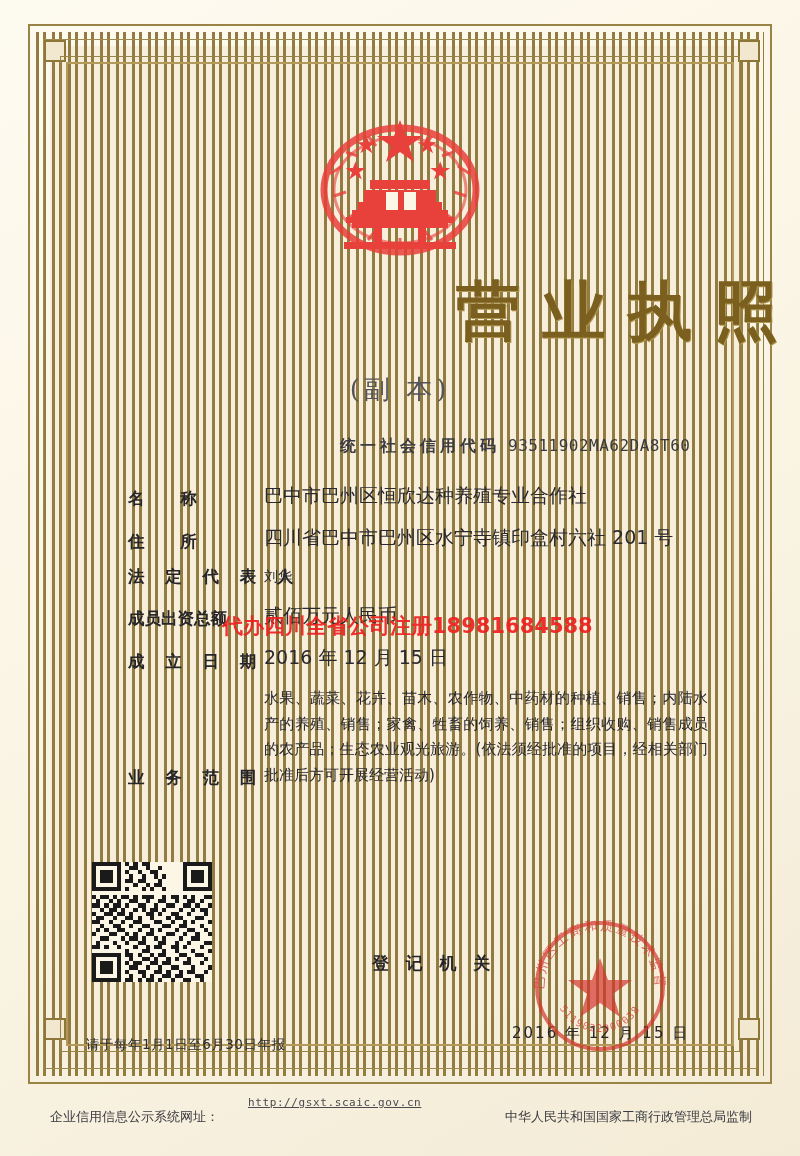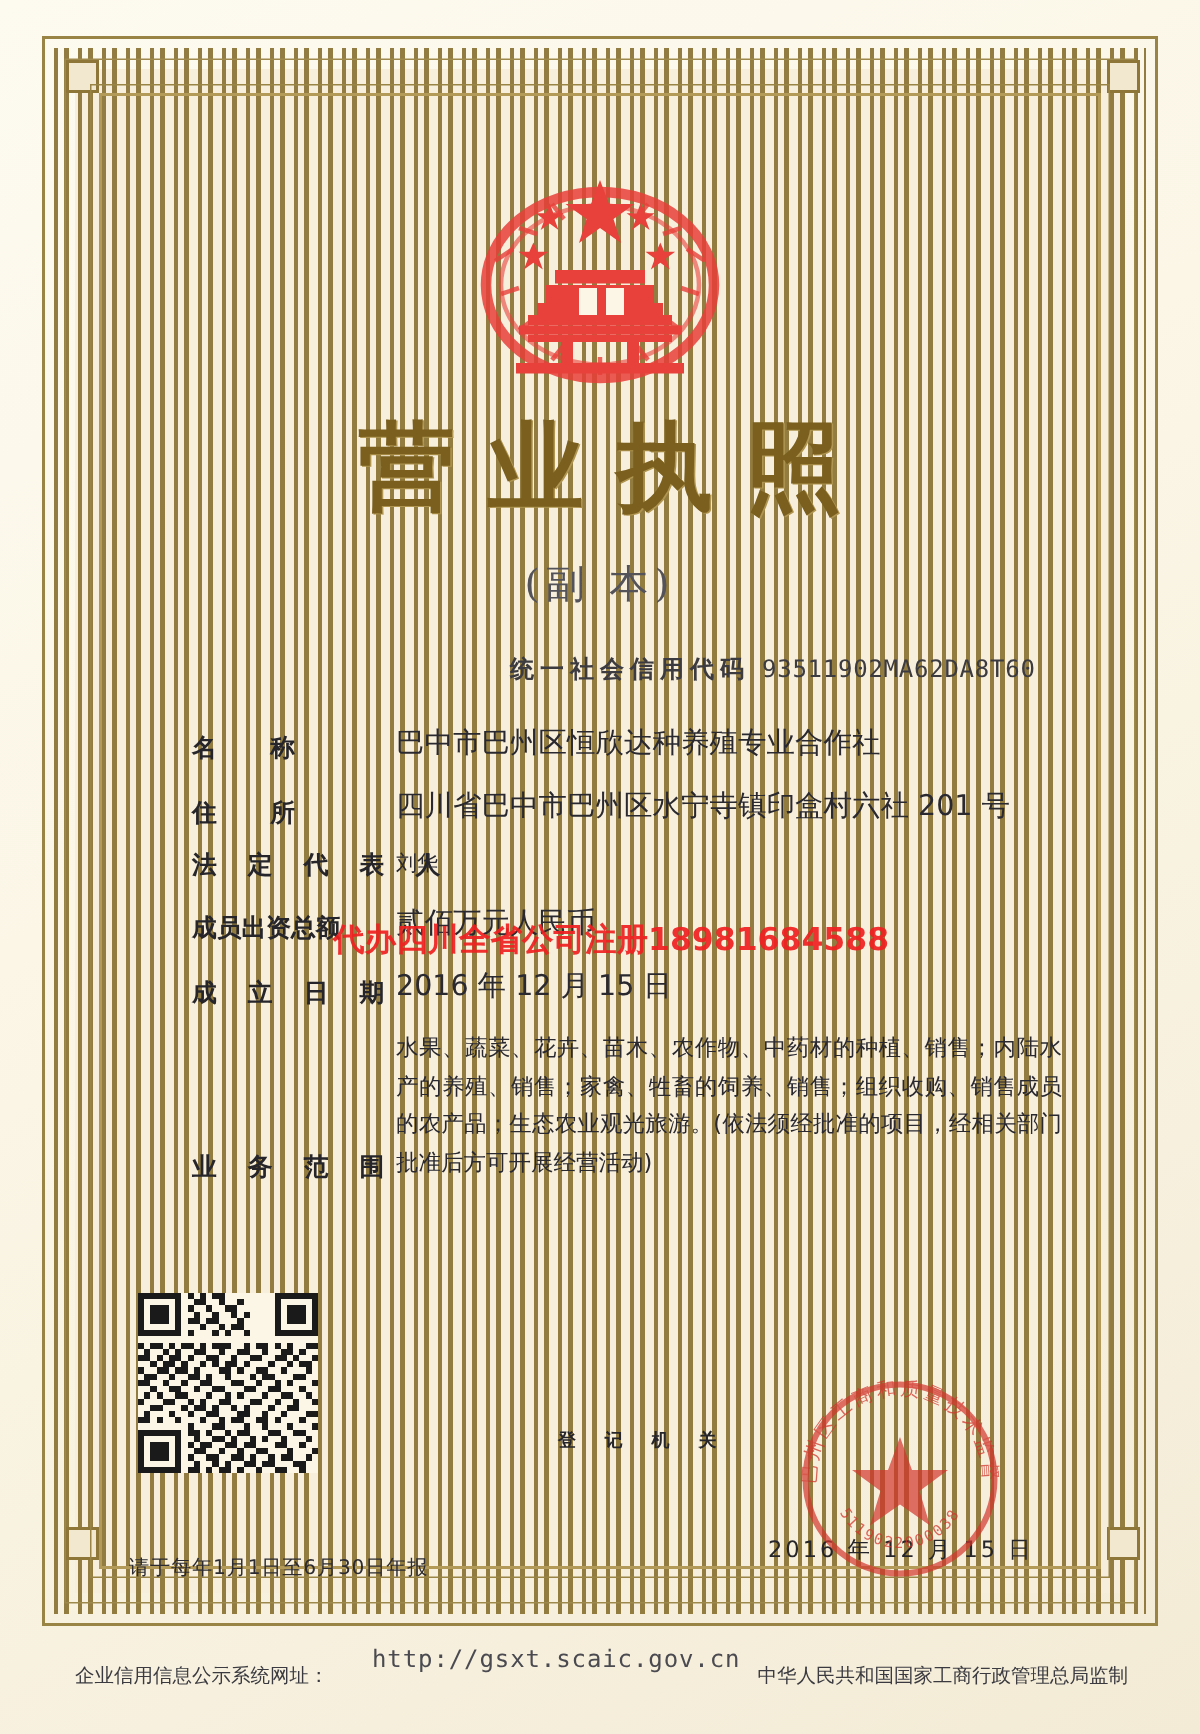--- a/index.html
+++ b/index.html
@@ -86,21 +86,21 @@
     top: 104px;
     width: 168px;
     height: 160px;
   }
 
   
   .title {
     position: absolute;
     top: 268px;
     left: 0; right: 0;
-    text-align: center;
+    text-align: right;
     font-family: "DejaVu Serif", "Liberation Serif", serif;
     font-size: 64px;
     font-weight: bold;
     letter-spacing: 22px;
     text-indent: 22px;
     color: #7a5f1e;
     text-shadow: 1px 1px 0 #b09551;
   }
   .subtitle {
     position: absolute;
@@ -192,25 +192,25 @@
     width: 120px;
     height: 120px;
     background: #fff;
   }
 
   
   .reg-auth {
     position: absolute;
     top: 952px;
     left: 372px;
-    font-size: 12px;
+    font-size: 17px;
     font-weight: bold;
     color: #26252a;
     letter-spacing: 6px;
-    font-family: Liberation Mono, monospace;
+    font-family: Liberation Sans, sans-serif;
   }
   .reg-date {
     position: absolute;
     top: 1024px;
     left: 512px;
     font-size: 15px;
     color: #26252a;
     letter-spacing: 2px;
     white-space: nowrap;
     font-family: "DejaVu Sans", sans-serif;
@@ -243,24 +243,25 @@
     left: 50px;
     top: 1108px;
     font-size: 13px;
     color: #3a3a40;
     font-family: "DejaVu Sans", sans-serif;
   }
   .footer-url {
     position: absolute;
     left: 248px;
     top: 1096px;
-    font-size: 16px;
+    font-size: 11px;
     color: #4a4a50;
     font-family: "DejaVu Sans Mono", "Liberation Mono", monospace;
     letter-spacing: 0.6px;
+    text-decoration: underline;
     text-align: center;
   }
   .footer-right {
     position: absolute;
     right: 48px;
     top: 1108px;
     font-size: 13px;
     color: #3a3a40;
     font-family: "DejaVu Sans", sans-serif;
   }

